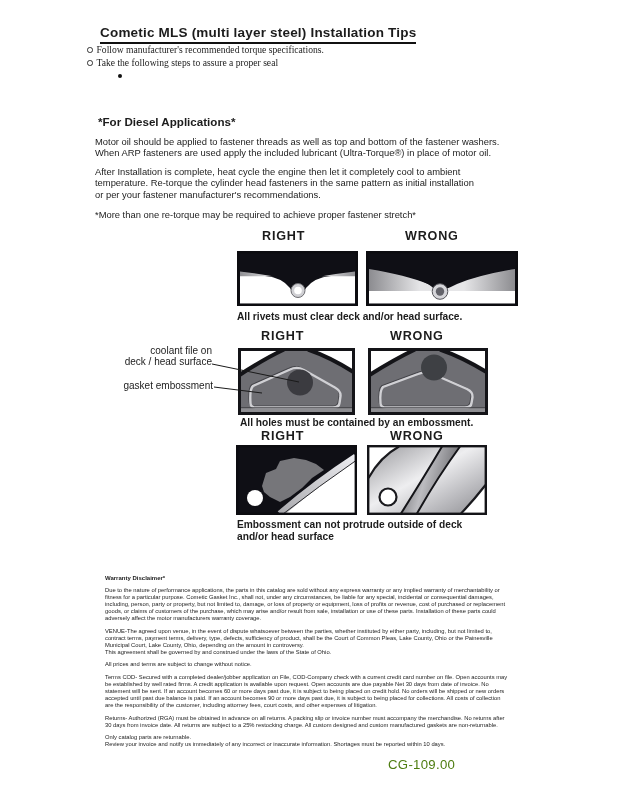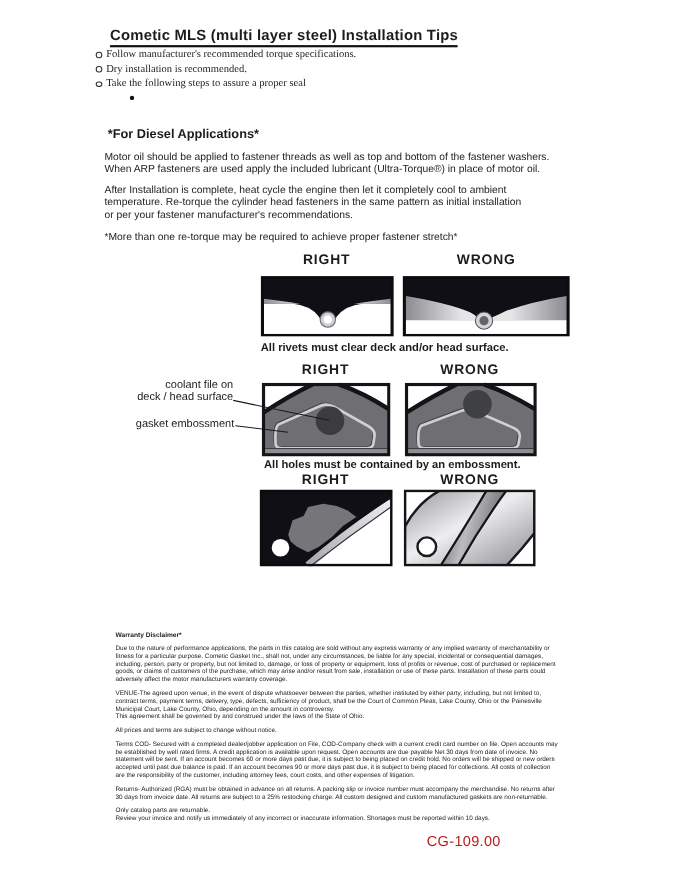--- a/index.html
+++ b/index.html
@@ -13,49 +13,45 @@
   .bullets { font-size:9.6px; line-height:13.2px;font-family:Liberation Serif, serif; }
   .b-row { display:flex; align-items:flex-start; }
   .m-open { flex:0 0 auto; width:3.5px; height:3.5px; border:1px solid #333; border-radius:50%;
             margin:4.2px 4px 0 0; }
   .m-solid { flex:0 0 auto; width:4px; height:4px; background:#111; border-radius:50%;
              margin:4.6px 4px 0 0; margin-left:31px; }
 
   .section-heading { font-size:11.6px; font-weight:bold; }
   .body-text { font-size:9.4px; line-height:11.4px; white-space:pre-line; }
 
-  .dlabel { font-size:12.6px; font-weight:bold; letter-spacing:0.8px; text-align:center; }
+  .dlabel { font-size:12.6px; font-weight:bold; letter-spacing:0.8px; text-align:left; }
   .caption { font-size:10.2px; font-weight:bold; white-space:pre-line; line-height:11.8px; }
   .side-label { font-size:10px; line-height:10.6px; text-align:right; white-space:pre-line; }
 
   .warranty { width:432px; font-size:5.8px; line-height:7.05px; color:#232323; }
   .warranty .wp { white-space:pre-line; margin:0 0 5.5px 0; }
   .warranty .wh { font-weight:bold; font-size:6px; margin:0 0 5px 0; }
 
-  .footer { font-size:13.2px; letter-spacing:0.3px; color:#b91c1c; }
+  .footer { font-size:13.2px; letter-spacing:0.3px; color:#4d7c0f; }
 
   svg { display:block; }
 </style>
 </head>
 <body>
 
 <div class="page">
 
   <div class="abs" style="left:100px; top:23px;text-decoration:underline;">
     <span class="title">Cometic MLS (multi layer steel) Installation Tips</span>
   </div>
 
   <div class="abs bullets" style="left:87px; top:43px; width:470px;">
     <div class="b-row">
       <span class="m-open"></span>
       <span>Follow manufacturer's recommended torque specifications.</span>
-    </div>
-    <div class="b-row">
-      <span class="m-open"></span>
-      <span>Dry installation is recommended.</span>
     </div>
     <div class="b-row">
       <span class="m-open"></span>
       <span>Take the following steps to assure a proper seal</span>
     </div>
     <div class="b-row">
       <span class="m-solid"></span>
     </div>
   </div>
 
@@ -190,20 +186,22 @@
     <path d="M32,1.5 Q13,12 1.5,33" fill="none" stroke="#1a1a1e" stroke-width="2.2"></path>
     <path d="M94,68.5 Q106,56 118.5,40 L118.5,68.5 Z" fill="#ffffff"></path>
     <path d="M94,68.5 Q106,56 118.5,40" fill="none" stroke="#1a1a1e" stroke-width="2.2"></path>
     <path d="M75,1.5 Q57,32 34,68.5 L50,68.5 Q70,33 93,1.5 Z" fill="url(#embg)"></path>
     <path d="M75,1.5 Q57,32 34,68.5" fill="none" stroke="#141418" stroke-width="2"></path>
     <path d="M93,1.5 Q70,33 50,68.5" fill="none" stroke="#141418" stroke-width="2"></path>
     <circle cx="21" cy="52" r="8.5" fill="#ffffff" stroke="#1a1a1e" stroke-width="2.2"></circle>
     <rect x="1.2" y="1.2" width="117.6" height="67.6" fill="none" stroke="#141418" stroke-width="2.4"></rect>
   </svg>
 
+  <div class="abs caption" style="left:237px; top:519px; width:300px;">Embossment can not protrude outside of deck
+and/or head surface</div>
 
   <div class="abs warranty" style="left:105px; top:575px;">
     <div class="wh">Warranty Disclaimer*</div>
     <div class="wp">Due to the nature of performance applications, the parts in this catalog are sold without any express warranty or any implied warranty of merchantability or
 fitness for a particular purpose.  Cometic Gasket Inc., shall not, under any circumstances, be liable for any special, incidental or consequential damages,
 including, person, party or property, but not limited to, damage, or loss of property or equipment, loss of profits or revenue, cost of purchased or replacement
 goods, or claims of customers of the purchase, which may arise and/or result from sale, installation or use of these parts.  Installation of these parts could
 adversely affect the motor manufacturers warranty coverage.</div>
     <div class="wp">VENUE-The agreed upon venue, in the event of dispute whatsoever between the parties, whether instituted by either party, including, but not limited to,
 contract terms, payment terms, delivery, type, defects, sufficiency of product, shall be the Court of Common Pleas, Lake County, Ohio or the Painesville

